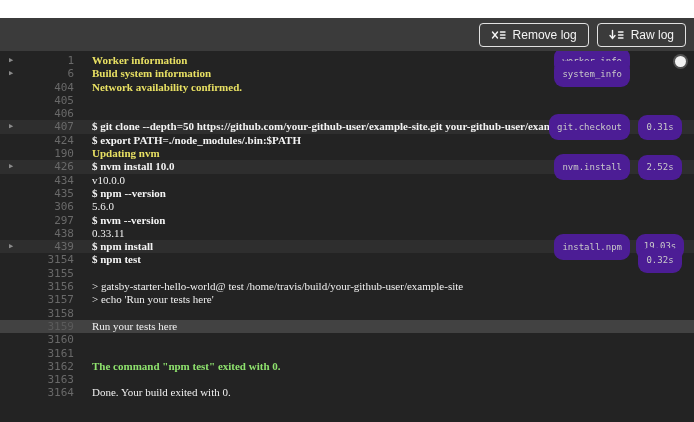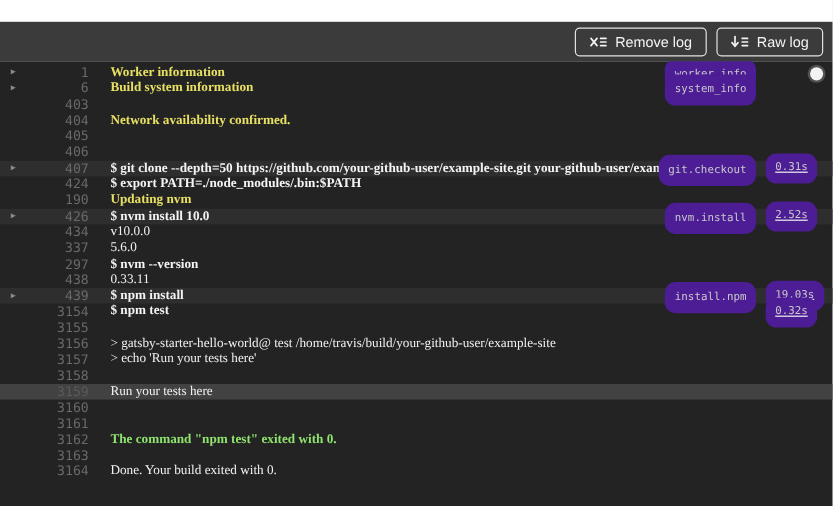--- a/index.html
+++ b/index.html
@@ -49,21 +49,21 @@
   .c-green  { color:#8fe36e; font-weight:bold; }
   .c-cmd    { color:#f4f4f4; font-weight:bold; }
   .badge {
     flex:none; background:#4c1d95; color:#c9c9c9;
     font-size:9px; line-height:1; padding:8px 8px;
     border-radius:9px; font-weight:normal;
   }
   .name-slot { flex:none; margin-right:8px; }
   .time-slot {
     flex:none; width:44px; margin-right:12px;
-    display:flex; justify-content:flex-start;text-decoration:underline;
+    display:flex; justify-content:center;
   }
   .scroll-thumb {
     position:absolute; top:5px; right:8px; width:11px; height:11px;
     border-radius:50%; background:#f2f2f2;
     box-shadow:0 0 0 2px rgba(120,120,120,.55); cursor:grab;
   }
   
   .footer {
     height:14px; background:#ffffff;
     display:flex; justify-content:flex-end; align-items:center;
@@ -102,30 +102,30 @@
         </svg>
       </span>
       <span>Raw log</span>
     </button>
   </div>
 
   <div class="log" id="log-body">
     <div class="scroll-thumb"></div>
   <div class="row"><span class="arrow">▶</span><span class="num">1</span><span class="text c-yellow">Worker information</span><span class="name-slot"><span class="badge">worker_info</span></span><span class="time-slot"></span></div>
       <div class="row"><span class="arrow">▶</span><span class="num">6</span><span class="text c-yellow">Build system information</span><span class="name-slot"><span class="badge">system_info</span></span><span class="time-slot"></span></div>
-      <div class="row"><span class="arrow"></span><span class="num">403</span><span class="text"> </span></div>
       <div class="row"><span class="arrow"></span><span class="num">404</span><span class="text c-yellow">Network availability confirmed.</span></div>
       <div class="row"><span class="arrow"></span><span class="num">405</span><span class="text"> </span></div>
       <div class="row"><span class="arrow"></span><span class="num">406</span><span class="text"> </span></div>
       <div class="row hl"><span class="arrow">▶</span><span class="num">407</span><span class="text c-cmd">$ git clone --depth=50 https://github.com/your-github-user/example-site.git your-github-user/example-</span><span class="name-slot"><span class="badge">git.checkout</span></span><span class="time-slot"><span class="badge">0.31s</span></span></div>
       <div class="row"><span class="arrow"></span><span class="num">424</span><span class="text c-cmd">$ export PATH=./node_modules/.bin:$PATH</span></div>
       <div class="row"><span class="arrow"></span><span class="num">190</span><span class="text c-yellow">Updating nvm</span></div>
       <div class="row hl"><span class="arrow">▶</span><span class="num">426</span><span class="text c-cmd">$ nvm install 10.0</span><span class="name-slot"><span class="badge">nvm.install</span></span><span class="time-slot"><span class="badge">2.52s</span></span></div>
       <div class="row"><span class="arrow"></span><span class="num">434</span><span class="text">v10.0.0</span></div>
-      <div class="row"><span class="arrow"></span><span class="num">337</span><span class="text">5.6.0</span></div>
+      <div class="row"><span class="arrow"></span><span class="num">435</span><span class="text c-cmd">$ npm --version</span></div>
+      <div class="row"><span class="arrow"></span><span class="num">306</span><span class="text">5.6.0</span></div>
       <div class="row"><span class="arrow"></span><span class="num">297</span><span class="text c-cmd">$ nvm --version</span></div>
       <div class="row"><span class="arrow"></span><span class="num">438</span><span class="text">0.33.11</span></div>
       <div class="row hl"><span class="arrow">▶</span><span class="num">439</span><span class="text c-cmd">$ npm install</span><span class="name-slot"><span class="badge">install.npm</span></span><span class="time-slot"><span class="badge">19.03s</span></span></div>
       <div class="row"><span class="arrow"></span><span class="num">3154</span><span class="text c-cmd">$ npm test</span><span class="time-slot"><span class="badge">0.32s</span></span></div>
       <div class="row"><span class="arrow"></span><span class="num">3155</span><span class="text"> </span></div>
       <div class="row"><span class="arrow"></span><span class="num">3156</span><span class="text">&gt; gatsby-starter-hello-world@ test /home/travis/build/your-github-user/example-site</span></div>
       <div class="row"><span class="arrow"></span><span class="num">3157</span><span class="text">&gt; echo 'Run your tests here'</span></div>
       <div class="row"><span class="arrow"></span><span class="num">3158</span><span class="text"> </span></div>
       <div class="row sel"><span class="arrow"></span><span class="num">3159</span><span class="text">Run your tests here</span></div>
       <div class="row"><span class="arrow"></span><span class="num">3160</span><span class="text"> </span></div>

